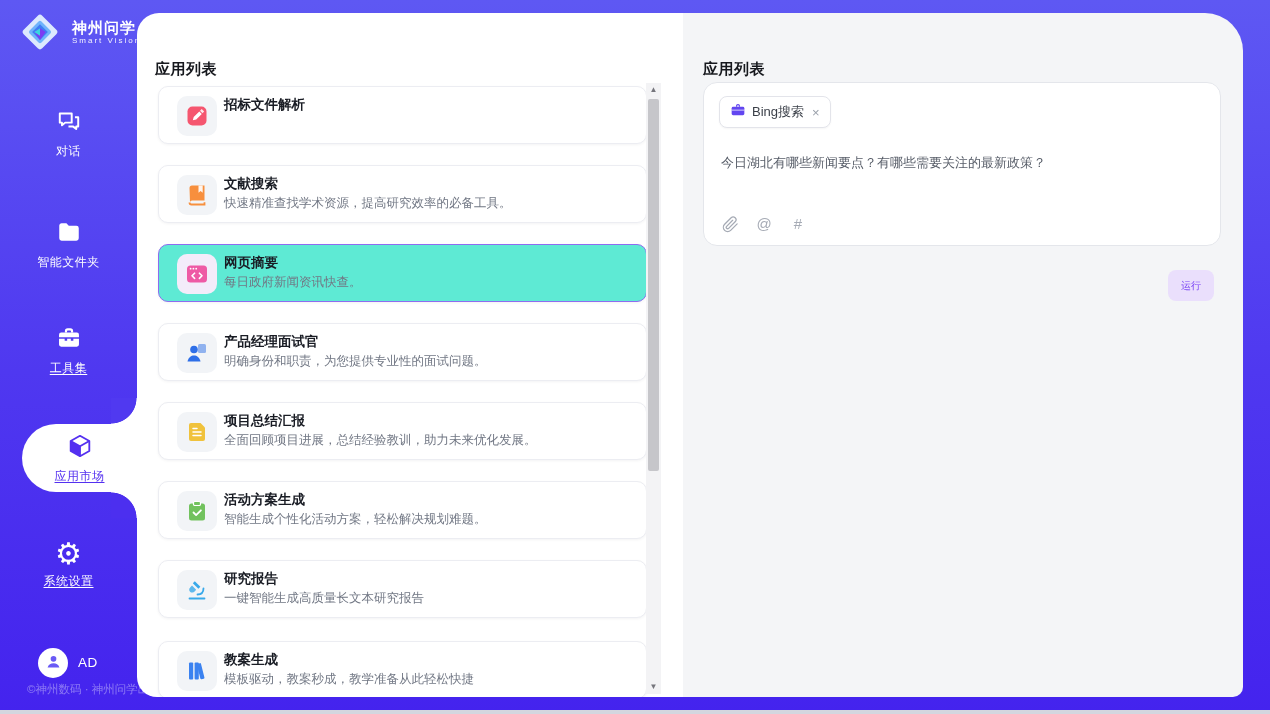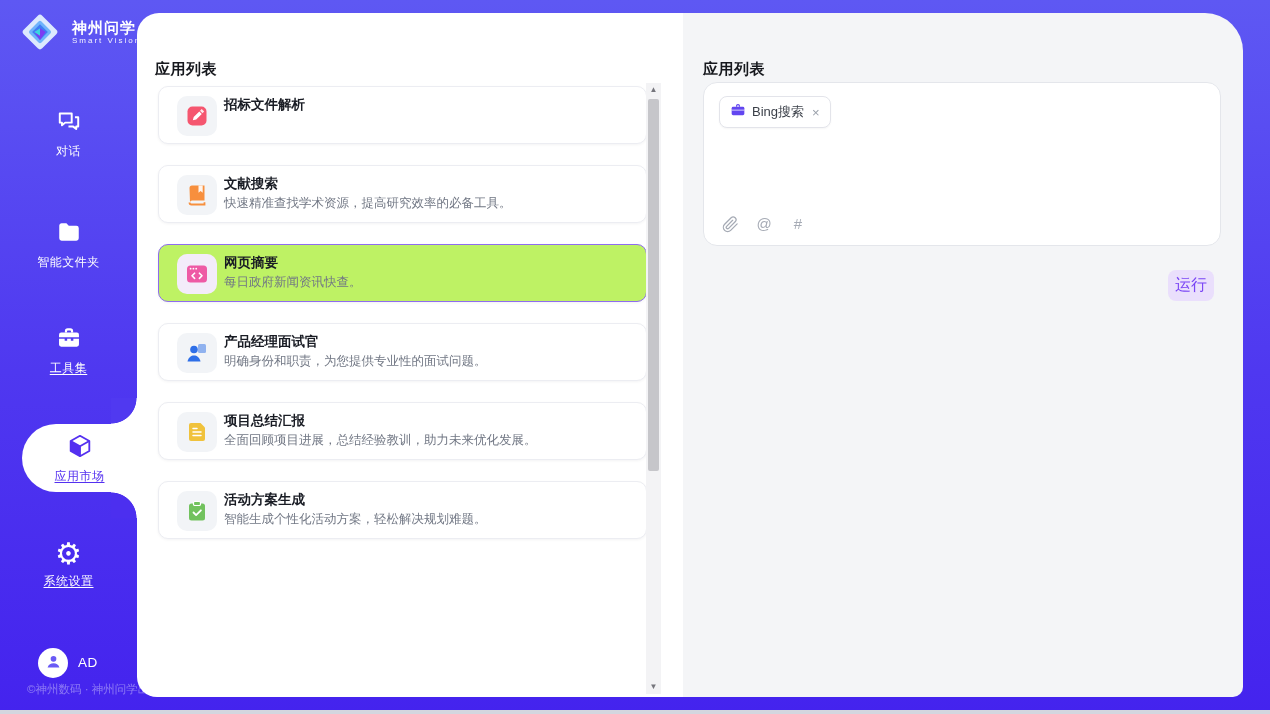--- a/index.html
+++ b/index.html
@@ -38,21 +38,21 @@
            border-radius:22px 38px 10px 20px;overflow:hidden;}
   .panel-middle{width:546px;flex:none;background:#fff;position:relative;}
   .panel-right{flex:1;background:#f4f5f7;position:relative;}
   .panel-title{position:absolute;top:27px;font-size:15px;font-weight:bold;color:#16181d;letter-spacing:.5px;margin-top:20px;}
   .panel-middle .panel-title{left:18px;}
   .panel-right .panel-title{left:20px;}
 
   
   .card{position:absolute;left:21px;width:489px;height:58px;background:#fff;border:1px solid #ecedf2;
         border-radius:10px;box-shadow:0 1px 3px rgba(20,24,40,.05);box-sizing:border-box;cursor:pointer;padding-left:45px;}
-  .card.selected{background:#bef264;border:1.5px solid #8f6cf0;}
+  .card.selected{background:#5eead4;border:1.5px solid #8f6cf0;}
   .card-icon{position:absolute;left:18px;top:9px;width:40px;height:40px;border-radius:10px;background:#f2f4f7;
              display:flex;align-items:center;justify-content:center;}
   .card.selected .card-icon{background:#f3ecfa;}
   .card-icon svg{width:24px;height:24px;}
   .card-title{position:absolute;left:65px;top:9px;font-size:13.5px;font-weight:bold;color:#191c24;}
   .card-desc{position:absolute;left:65px;top:29px;font-size:12.5px;color:#717784;white-space:nowrap;}
 
   
   .sb-track{position:absolute;left:509px;top:70px;width:15px;height:611px;background:#f3f3f5;}
   .sb-arrow{position:absolute;left:509px;width:15px;height:14px;color:#75757c;font-size:8px;
@@ -69,21 +69,21 @@
         box-shadow:0 1px 2px rgba(0,0,0,.04);cursor:pointer;}
   .chip svg{width:16px;height:16px;}
   .chip-label{font-size:13px;color:#3a3f48;}
   .chip-close{font-size:13px;color:#9aa0aa;margin-left:2px;}
   .query{position:absolute;left:17px;top:70px;font-size:13px;color:#575d68;width:480px;line-height:19px;}
   .attach-row{position:absolute;left:17px;top:132px;display:flex;gap:16px;align-items:center;color:#a6abb5;}
   .attach-row .aicon{display:inline-flex;align-items:center;justify-content:center;width:18px;height:18px;cursor:pointer;}
   .attach-row svg{width:17px;height:17px;}
   .txticon{font-size:15px;line-height:18px;}
   .run-btn{position:absolute;left:485px;top:257px;width:46px;height:31px;background:#eadffc;color:#7a45f5;
-           border:none;border-radius:8px;font-size:16px;cursor:pointer;font-family:inherit;}
+           border:none;border-radius:8px;font-size:10px;cursor:pointer;font-family:inherit;}
 
   .bottom-strip{position:absolute;left:0;bottom:0;width:100%;height:4px;background:#d4d6df;}
 </style>
 </head>
 <body>
 
 <div class="stage">
 
   <div class="logo">
     <svg viewBox="0 0 40 40">
@@ -222,41 +222,64 @@
             <svg viewBox="0 0 24 24" fill="currentColor">
               <rect x="4" y="4.5" width="16" height="17" rx="2.5"></rect>
               <rect x="8.5" y="2.5" width="7" height="4" rx="1.2" stroke="#fff" stroke-width="1.2"></rect>
               <path d="M8.5 13.5l2.6 2.6 4.8-4.8" fill="none" stroke="#fff" stroke-width="1.8" stroke-linecap="round" stroke-linejoin="round"></path>
             </svg>
           </div>
         <div class="card-title">活动方案生成</div>
         <div class="card-desc">智能生成个性化活动方案，轻松解决规划难题。</div>
       </div>
 
-
+      <div class="card" style="top:547px">
+        <div class="card-icon" style="color: rgb(56, 169, 234);">
+            <svg viewBox="0 0 24 24" fill="currentColor">
+              <path d="M9.8 3.2l5.6 5.6-2 2-5.6-5.6z"></path>
+              <path d="M7 7.6l4.2 4.2-1.6 1.6a3 3 0 1 1-4.2-4.2z" opacity=".8"></path>
+              <path d="M12.5 16.5c3.8 0 6-2.4 6-6.2M4.5 20.5h15" fill="none" stroke="currentColor" stroke-width="1.8" stroke-linecap="round"></path>
+            </svg>
+          </div>
+        <div class="card-title">研究报告</div>
+        <div class="card-desc">一键智能生成高质量长文本研究报告</div>
+      </div>
+
+      <div class="card" style="top:628px">
+        <div class="card-icon" style="color: rgb(59, 130, 240);">
+            <svg viewBox="0 0 24 24" fill="currentColor">
+              <rect x="4" y="3.5" width="4.2" height="17" rx="1"></rect>
+              <rect x="9.6" y="3.5" width="4.2" height="17" rx="1"></rect>
+              <rect x="13.6" y="4.2" width="4.2" height="16" rx="1" transform="rotate(-14 15.7 12.2)"></rect>
+            </svg>
+          </div>
+        <div class="card-title">教案生成</div>
+        <div class="card-desc">模板驱动，教案秒成，教学准备从此轻松快捷</div>
+      </div>
 
       <div class="sb-track"></div>
       <div class="sb-arrow up">▲</div>
       <div class="sb-thumb"></div>
       <div class="sb-arrow down">▼</div>
     </section>
 
     <section class="panel-right">
       <h2 class="panel-title">应用列表</h2>
 
       <div class="detail-card">
         <div class="chip">
           <span style="color: rgb(98, 70, 240);"><svg viewBox="0 0 24 24" fill="currentColor">
                 <path d="M9 7V5.8A2.8 2.8 0 0 1 11.8 3h.4A2.8 2.8 0 0 1 15 5.8V7h-1.8V5.8a1 1 0 0 0-1-1h-.4a1 1 0 0 0-1 1V7z"></path>
                 <rect x="2.5" y="7" width="19" height="13" rx="2.2"></rect>
                 <path d="M2.5 12.2h19" stroke="#fff" stroke-width="1.1"></path>
               </svg></span>
           <span class="chip-label">Bing搜索</span>
           <span class="chip-close">×</span>
         </div>
+        <div class="query">今日湖北有哪些新闻要点？有哪些需要关注的最新政策？</div>
         <div class="attach-row">
           <span class="aicon">
               <svg viewBox="0 0 24 24" fill="none" stroke="currentColor" stroke-width="1.8" stroke-linecap="round" stroke-linejoin="round">
                 <path d="M21.4 11.05l-9.19 9.19a6 6 0 0 1-8.49-8.49l9.19-9.19a4 4 0 1 1 5.66 5.66l-9.2 9.19a2 2 0 0 1-2.83-2.83l8.49-8.48"></path>
               </svg>
             </span>
           <span class="aicon">
               <span class="txticon">@</span>
             </span>
           <span class="aicon">

